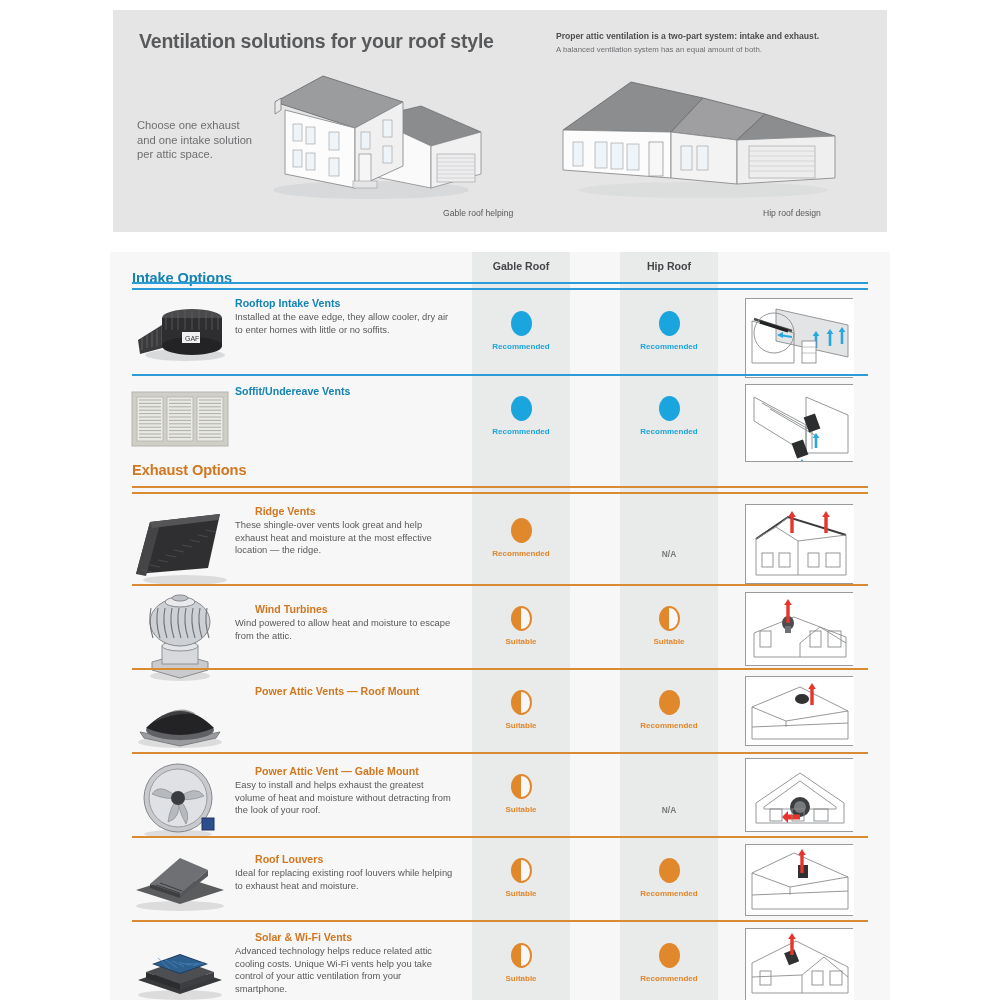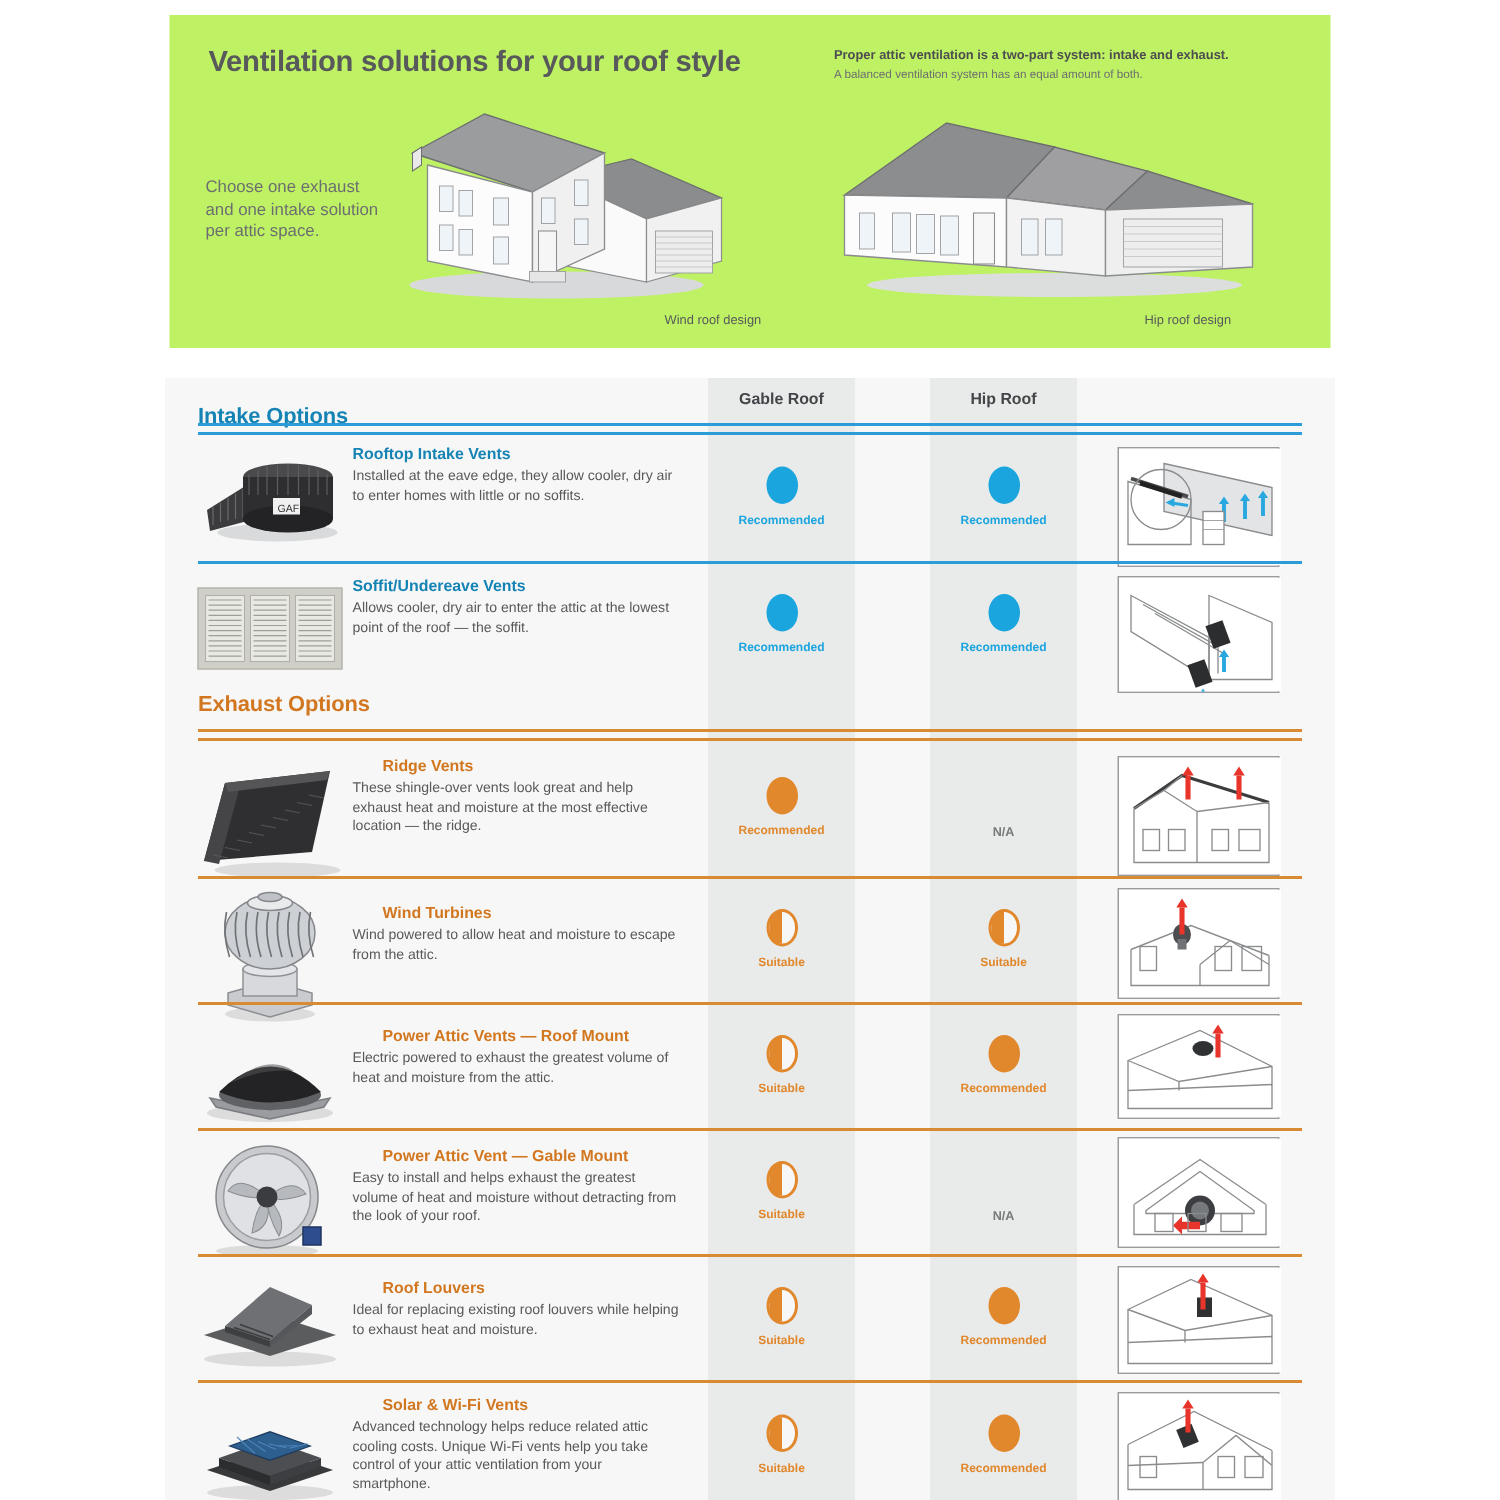--- a/index.html
+++ b/index.html
@@ -7,21 +7,21 @@
     width:1000px;height:1000px;
     background:#ffffff;
     font-family:"Liberation Sans", sans-serif;
     overflow:hidden;
     position:relative;
   }
 
   
   #banner{
     position:absolute;left:113px;top:10px;width:774px;height:222px;
-    background:#bef264;
+    background:#e5e5e5;
   }
   #banner-title{
     position:absolute;left:26px;top:20px;
     font-size:19.5px;font-weight:bold;color:#58595b;
     letter-spacing:-0.2px;
   }
   #banner-note{
     position:absolute;left:443px;top:20px;width:310px;
   }
   #banner-note .n1{font-size:8.6px;font-weight:bold;color:#4d4d4f;line-height:12px;}
@@ -187,21 +187,21 @@
       <g stroke="#c6c7c8" stroke-width="0.6">
         <line x1="196" y1="93" x2="262" y2="93"></line>
           <line x1="196" y1="98" x2="262" y2="98"></line>
         <line x1="196" y1="103" x2="262" y2="103"></line>
           <line x1="196" y1="108" x2="262" y2="108"></line>
         <line x1="196" y1="113" x2="262" y2="113"></line>
       </g>
     </svg>
   </div>
 
-  <div class="roof-caption" id="cap-gable">Wind roof design</div>
+  <div class="roof-caption" id="cap-gable">Gable roof helping</div>
   <div class="roof-caption" id="cap-hip">Hip roof design</div>
 </div>
 
 <div id="panel">
   <div class="colband" id="band-gable"></div>
   <div class="colband" id="band-hip"></div>
   <div id="rows-host">
       <div class="sec-head" style="top: 4px;">
         <div class="sec-title intake">Intake Options</div>
      <div class="sec-rule intake"></div>
@@ -326,21 +326,20 @@
               <line x1="9" y1="44" x2="31" y2="44"></line>
           <line x1="39" y1="44" x2="61" y2="44"></line>
           <line x1="69" y1="44" x2="91" y2="44"></line>
               <line x1="9" y1="47.4" x2="31" y2="47.4"></line>
           <line x1="39" y1="47.4" x2="61" y2="47.4"></line>
           <line x1="69" y1="47.4" x2="91" y2="47.4"></line>
         </g>
           </svg></div>
        <div class="txt" style="top:10px">
          <div class="t-title intake">Soffit/Undereave Vents</div>
-         <div class="t-desc">Allows cooler, dry air to enter the attic at the lowest point of the roof — the soffit.</div>
        </div>
        <div class="cell gable" style="top:22px">
          <div class="mark full-blue"></div>
           <div class="cellcap blue">Recommended</div>
        </div>
        <div class="cell hip" style="top:22px">
          <div class="mark full-blue"></div>
           <div class="cellcap blue">Recommended</div>
        </div>
        <div class="diag" style="top:10px">
@@ -488,21 +487,20 @@
         <div class="row-rule exhaust"></div>
        <div class="prod-img" style="top:20px;width:100px"><svg width="100" height="60" viewBox="0 0 100 60">
             <ellipse cx="50" cy="54" rx="42" ry="6" fill="#dcdcdc"></ellipse>
         <polygon points="10,44 50,52 90,44 86,50 50,58 14,50" fill="#9a9ca0" stroke="#7a7c80"></polygon>
         <ellipse cx="50" cy="42" rx="34" ry="10" fill="#5f6165"></ellipse>
         <path d="M16 40 Q50 6 84 40 Q50 54 16 40 Z" fill="#232325"></path>
         <path d="M24 34 Q48 14 66 26 Q44 24 24 34 Z" fill="#555558" opacity="0.55"></path>
           </svg></div>
        <div class="txt" style="top:16px">
          <div class="t-title exhaust">Power Attic Vents — Roof Mount</div>
-         <div class="t-desc">Electric powered to exhaust the greatest volume of heat and moisture from the attic.</div>
        </div>
        <div class="cell gable" style="top:22px">
          <div class="mark half-orange"></div>
           <div class="cellcap orange">Suitable</div>
        </div>
        <div class="cell hip" style="top:22px">
          <div class="mark full-orange"></div>
           <div class="cellcap orange">Recommended</div>
        </div>
        <div class="diag" style="top:8px">

